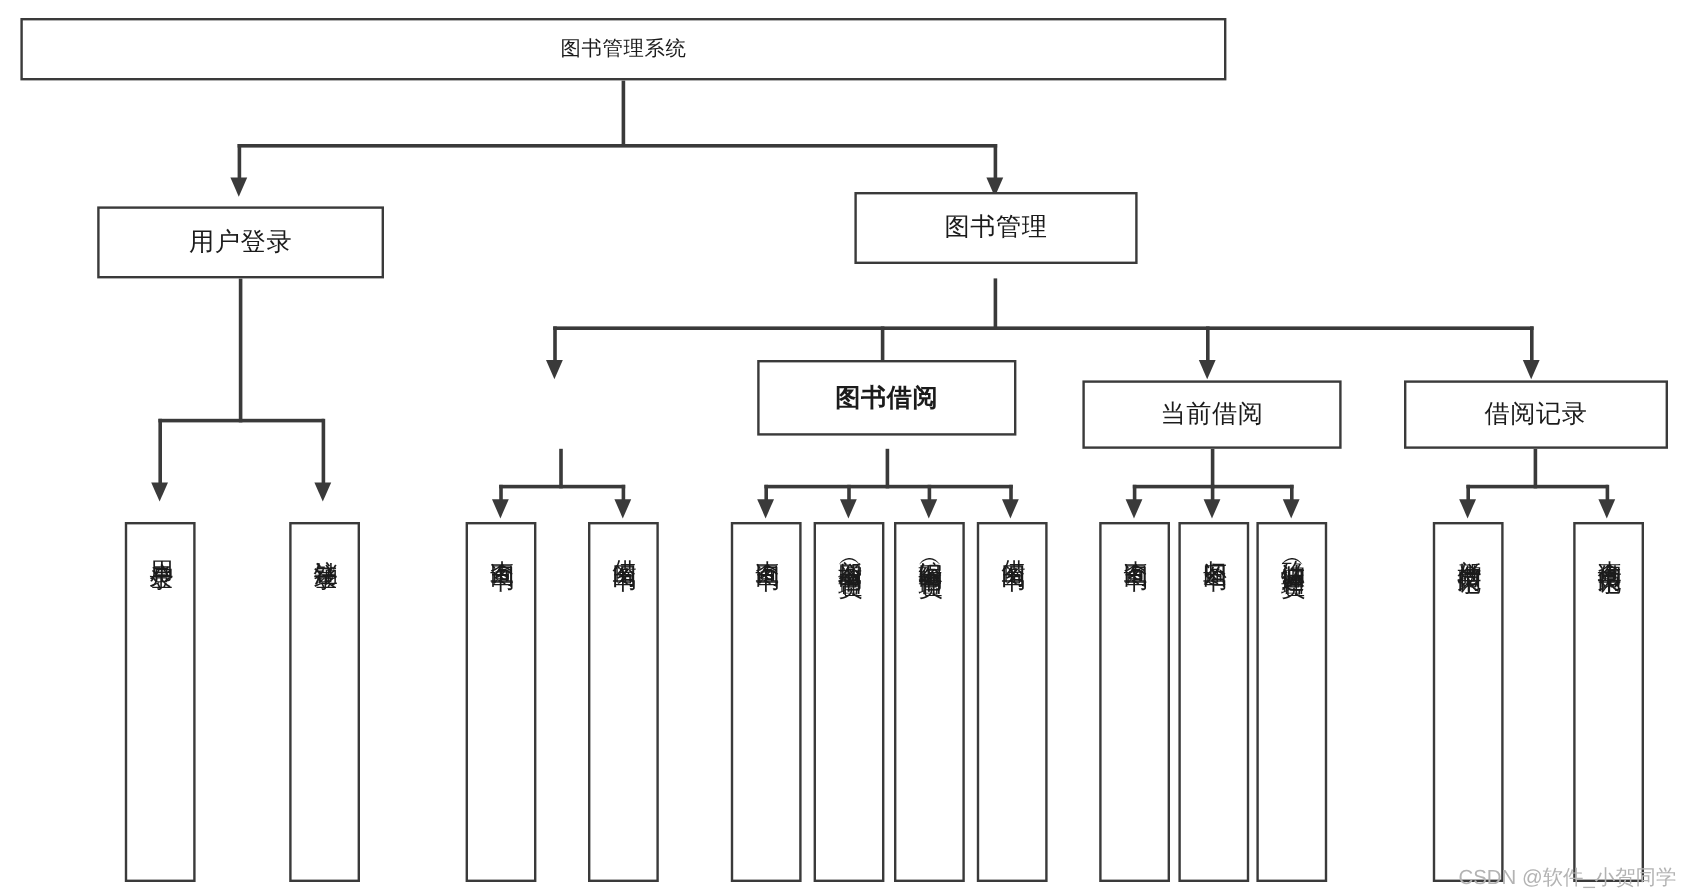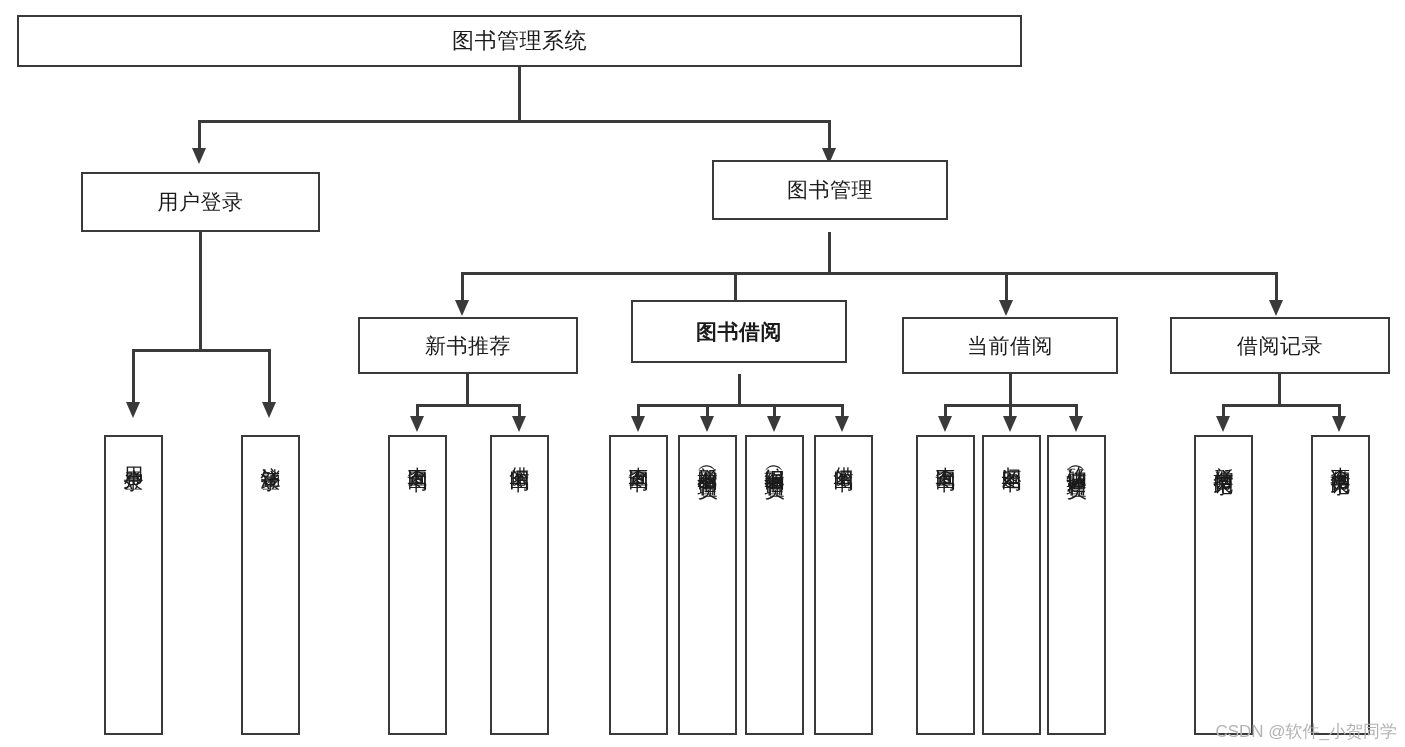--- a/index.html
+++ b/index.html
@@ -32,21 +32,21 @@
     display: block;
     text-align: center;
     letter-spacing: 0.5px;
   }
   
   .node.horiz .label {
     writing-mode: horizontal-tb;
     font-size: 21px;
     line-height: 1.2;
   }
-  .node.root .label { font-size: 22px; }
+  .node.root .label { font-size: 17px; }
   
   .node.vert {
     align-items: flex-start;
     justify-content: center;
     padding-top: 14px;
   }
   .node.vert .label {
     writing-mode: vertical-rl;
     text-orientation: upright;
     font-size: 20px;
@@ -126,23 +126,20 @@
 
   <div class="conn vline" style="left:734px; top:272px; width:3px; height:30px;"></div>
   <div class="arrow" style="left:728px; top:300px;"></div>
 
   <div class="conn vline" style="left:1005px; top:272px; width:3px; height:30px;"></div>
   <div class="arrow" style="left:999px; top:300px;"></div>
 
   <div class="conn vline" style="left:1275px; top:272px; width:3px; height:30px;"></div>
   <div class="arrow" style="left:1269px; top:300px;"></div>
 
-  <div class="node horiz" style="left:358px; top:317px; width:220px; height:57px;">
-    <span class="label">新书推荐</span>
-  </div>
   <div class="node horiz" style="left:631px; top:300px; width:216px; height:63px;font-weight:bold;">
     <span class="label">图书借阅</span>
   </div>
   <div class="node horiz" style="left:902px; top:317px; width:216px; height:57px;">
     <span class="label">当前借阅</span>
   </div>
   <div class="node horiz" style="left:1170px; top:317px; width:220px; height:57px;">
     <span class="label">借阅记录</span>
   </div>
 

